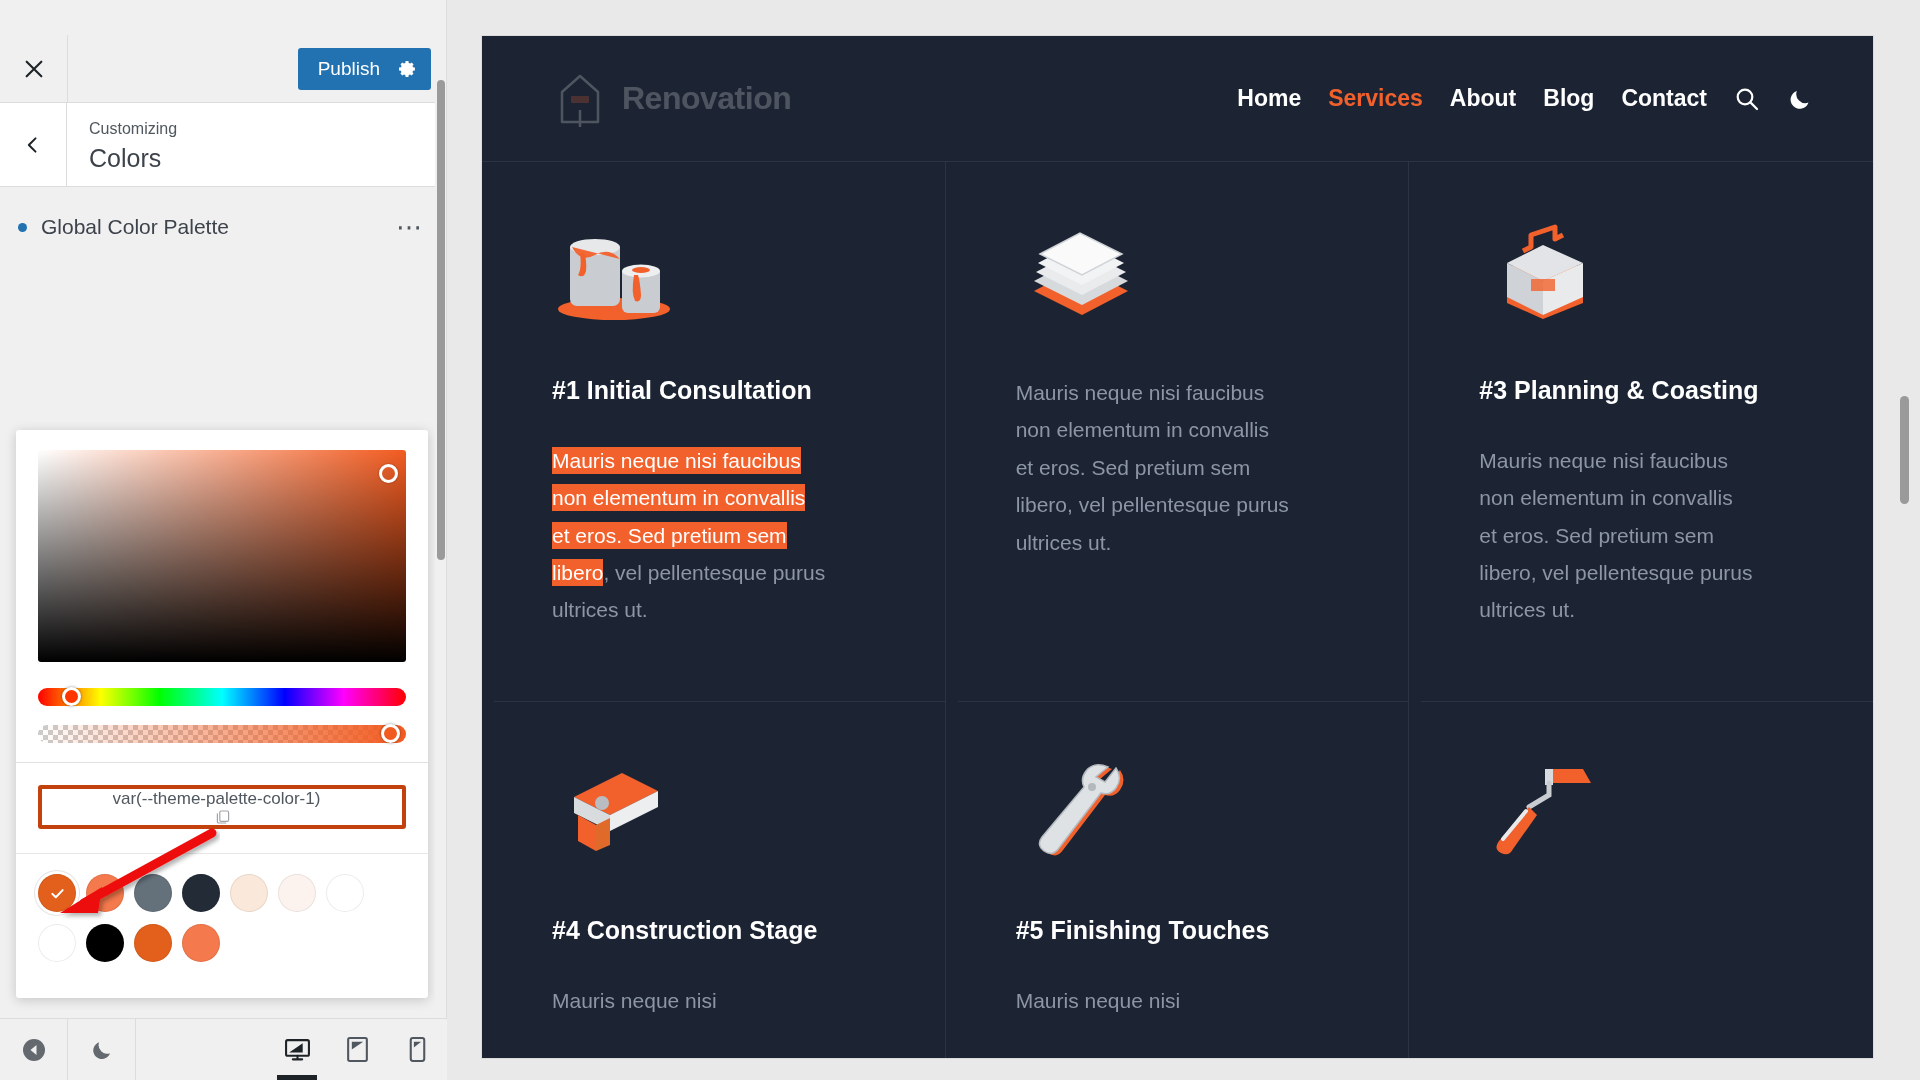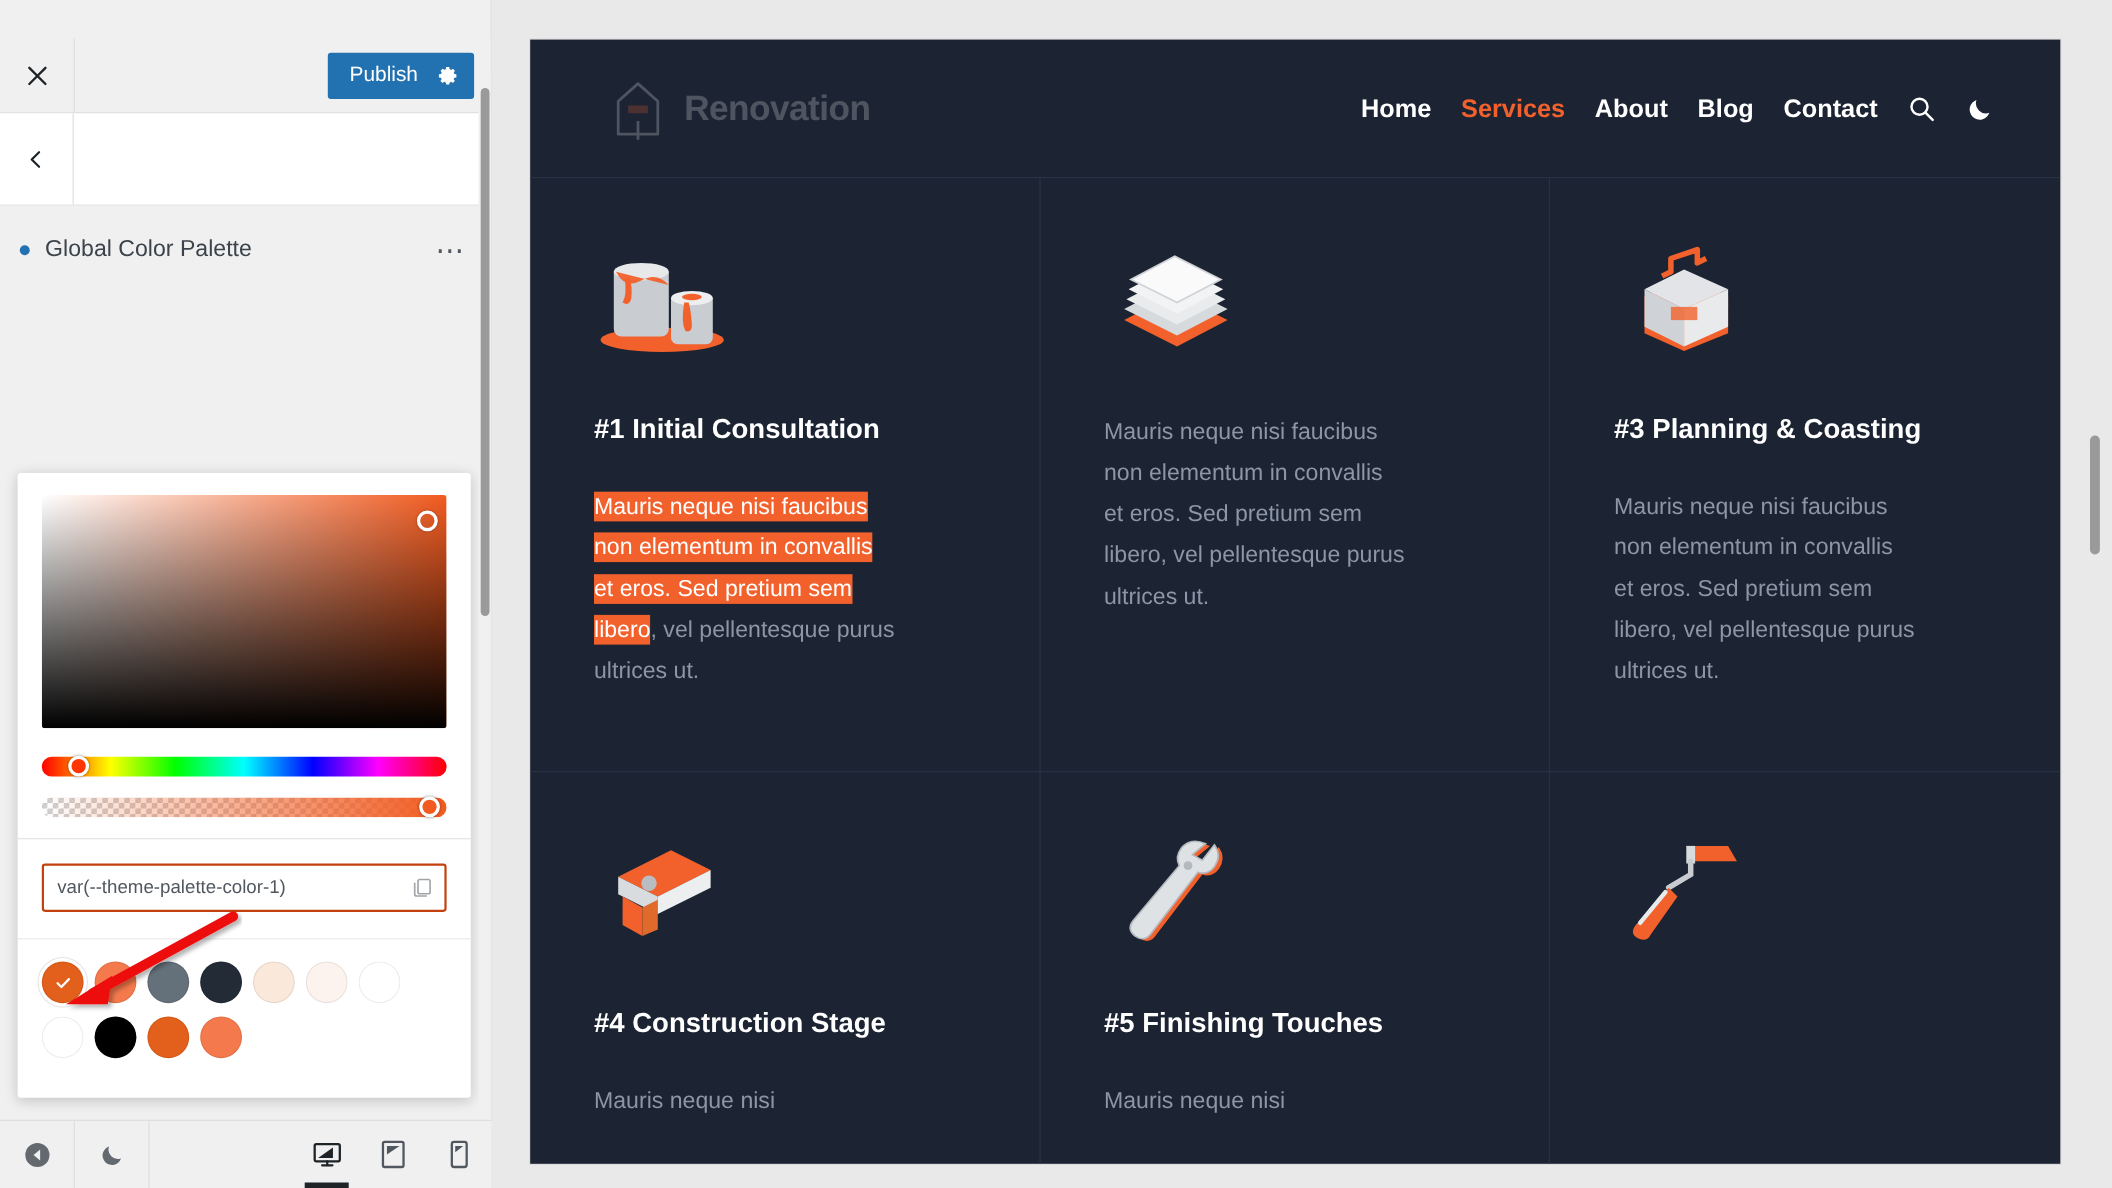--- a/index.html
+++ b/index.html
@@ -113,22 +113,22 @@
     width: 19px; height: 19px; border-radius: 50%;
     border: 3px solid #fff; box-shadow: 0 0 3px rgba(0,0,0,.45);
   }
   .hue-handle { left: 24px; background: #ff3500; }
   .alpha-handle { right: 6px; background: #f25b20; }
 
   .pop-divider { height:1px; background:#e0e0e0; margin: 0 -22px; }
   .value-row { padding: 22px 0 24px 0; }
   .value-field {
     display: flex; align-items: center;
-    border: 2px solid #c2410c; border-radius: 3px;
-    height: 44px; padding: 0 10px 0 12px;
+    border: 4px solid #c2410c; border-radius: 3px;
+    height: 44px; padding: 0 10px 0 12px; flex-direction: column;
   }
   .value-field input {
     flex: 1; border: 0; outline: 0; font-size: 17px; color: #50575e;
     font-family: "Liberation Sans", sans-serif; background: transparent;
   }
   .copy-btn { width: 20px; height: 20px; cursor: pointer; opacity:.6; }
 
   .swatch-area { padding: 20px 0 24px 0; border-top: 1px solid #e8e8e8; margin: 0 -22px; padding-left: 22px; padding-right: 22px; }
   .swatch-row { display: flex; gap: 10px; margin-bottom: 12px; }
   .swatch {
@@ -216,20 +216,21 @@
   .cards {
     display: grid;
     grid-template-columns: repeat(3, 1fr);
     border-top: 1px solid #2b3445;
   }
   .card {
     border-right: 1px solid #2b3445;
     border-bottom: 1px solid #2b3445;
     padding: 50px 58px 56px 58px;
     min-height: 540px;
+    margin-left: 12px;
   }
   .card:nth-child(3n) { border-right: none; }
   .card-icon { height: 110px; margin-bottom: 52px; display:flex; align-items:flex-end; }
   .card-title {
     font-size: 25px; font-weight: 700; color: #fff;
     margin-bottom: 34px; line-height: 1.35;
   }
   .card-text {
     font-size: 21px; line-height: 1.78; color: #8c96a5;
     max-width: 275px;
@@ -274,20 +275,24 @@
           </svg>
         </div>
       </div>
     </div>
 
     <div class="cz-header">
       <div class="cz-back">
         <svg viewBox="0 0 24 24">
           <path d="M15 4 L7 12 L15 20" stroke="#1d2327" stroke-width="2.4" fill="none" stroke-linecap="round" stroke-linejoin="round"></path>
         </svg>
+      </div>
+      <div class="cz-titles">
+        <div class="cz-sub">Customizing</div>
+        <div class="cz-title">Colors</div>
       </div>
     </div>
 
     <div class="cz-body">
 
       <div class="palette-head">
         <span class="blue-dot"></span>
         <span class="palette-title">Global Color Palette</span>
         <span class="ellipsis">⋯</span>
       </div>

